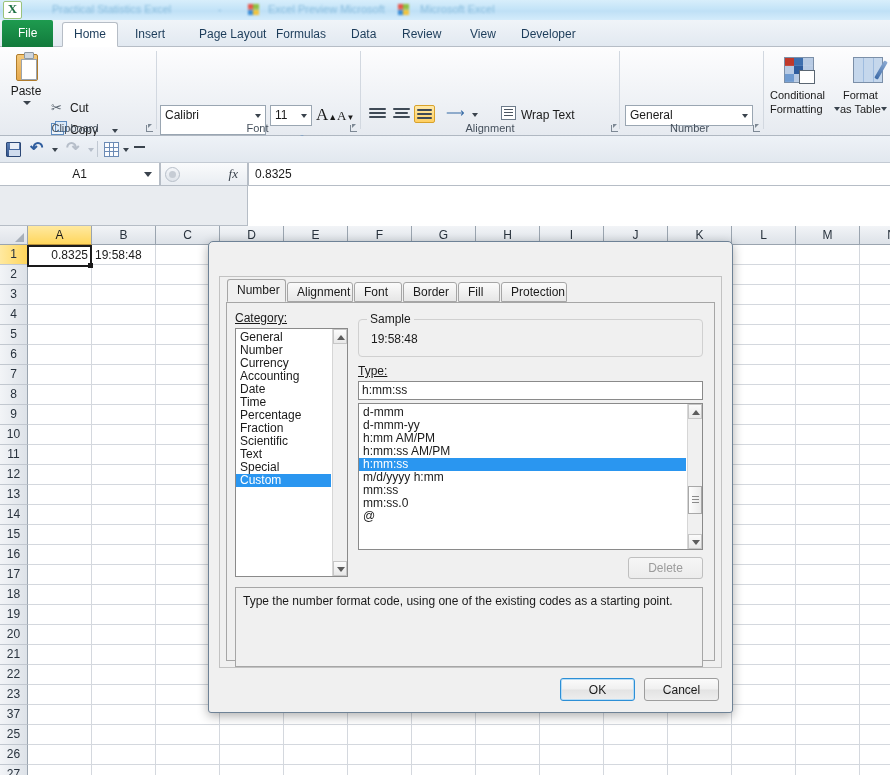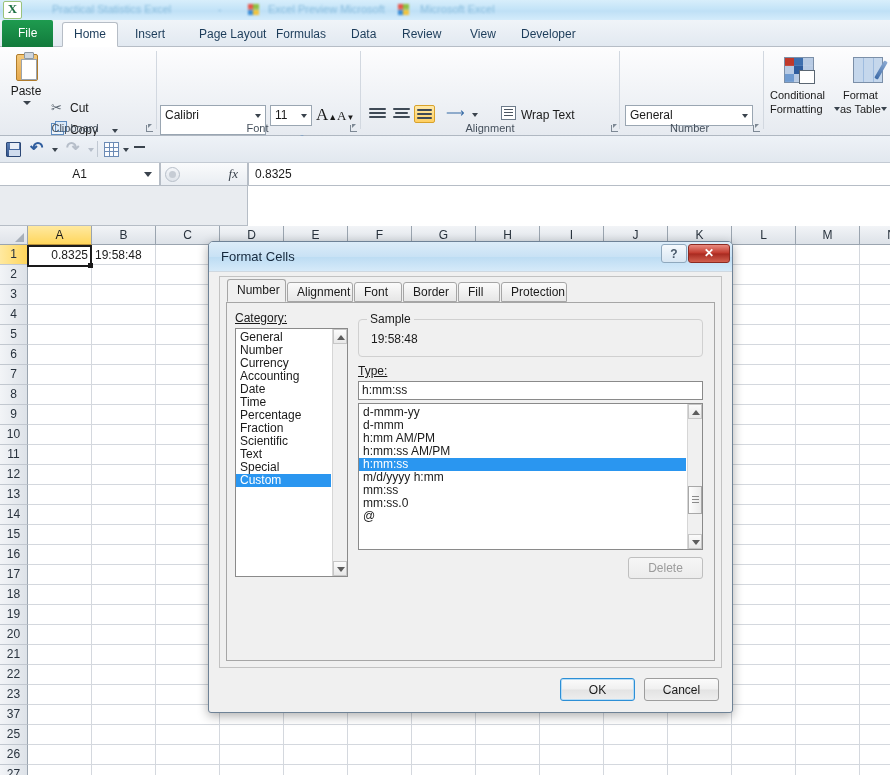--- a/index.html
+++ b/index.html
@@ -1026,25 +1026,20 @@
         <div class="gcell" style="left:796px; top:539px; width:64px;"></div>
         <div class="gcell" style="left:860px; top:539px; width:64px;"></div>
       </div>
 
     <div class="active-cell" style="left:27px; top:19px; width:65px; height:22px;">0.8325</div>
     <div class="fill-handle" style="left:88px; top:37px;"></div>
     <div class="gcell txt" style="left:93px; top:20px; width:64px; border:none;">19:58:48</div>
   </div>
 
   <div class="dialog">
-    <div class="dlg-titlebar">
-      <div class="dlg-title">Format Cells</div>
-      <div class="dlg-help">?</div>
-      <div class="dlg-close">✕</div>
-    </div>
 
     <div class="dlg-body">
       <div class="tabrow">
         <div class="dtab active" style="left:0px; width:59px;">Number</div>
         <div class="dtab" style="left:60px; width:66px;">Alignment</div>
         <div class="dtab" style="left:127px; width:48px;">Font</div>
         <div class="dtab" style="left:176px; width:54px;">Border</div>
         <div class="dtab" style="left:231px; width:42px;">Fill</div>
         <div class="dtab" style="left:274px; width:66px;">Protection</div>
       </div>
@@ -1084,22 +1079,22 @@
           <div class="lbl" style="left:12px; top:12px;">19:58:48</div>
         </div>
 
         <div class="lbl" style="left:131px; top:61px;">
           <u>Type:</u>
         </div>
         <div class="textinput" style="left:131px; top:78px; width:345px; height:19px;">h:mm:ss</div>
 
         <div class="listbox" style="left:131px; top:100px; width:345px; height:147px;">
           <div id="type-items" style="position:absolute; left:0; top:2px; right:16px;">
+              <div class="li">d-mmm</div>
               <div class="li">d-mmm-yy</div>
-              <div class="li">d-mmm</div>
               <div class="li">h:mm AM/PM</div>
               <div class="li">h:mm:ss AM/PM</div>
               <div class="li sel">h:mm:ss</div>
               <div class="li">m/d/yyyy h:mm</div>
               <div class="li">mm:ss</div>
               <div class="li">mm:ss.0</div>
               <div class="li">@</div>
             </div>
           <div class="sbar" style="right:0;">
             <div class="sb-btn up">
@@ -1107,20 +1102,23 @@
               </div>
             <div class="sb-thumb" style="top:82px; height:28px;"></div>
             <div class="sb-btn down">
                 <span class="sb-arrow down"></span>
               </div>
           </div>
         </div>
 
         <div class="btn disabled" style="left:401px; top:254px; width:75px; height:22px; line-height:21px;">Delete</div>
 
+        <div class="descbox" style="left:8px; top:284px; width:468px; height:80px;">
+          <div class="dtext">Type the number format code, using one of the existing codes as a starting point.</div>
+        </div>
       </div>
     </div>
 
     <div class="btn default" style="left:351px; top:436px; width:75px; height:23px; line-height:22px;">OK</div>
     <div class="btn" style="left:435px; top:436px; width:75px; height:23px; line-height:22px;">Cancel</div>
   </div>
 
 </div>
 
 </body></html>

